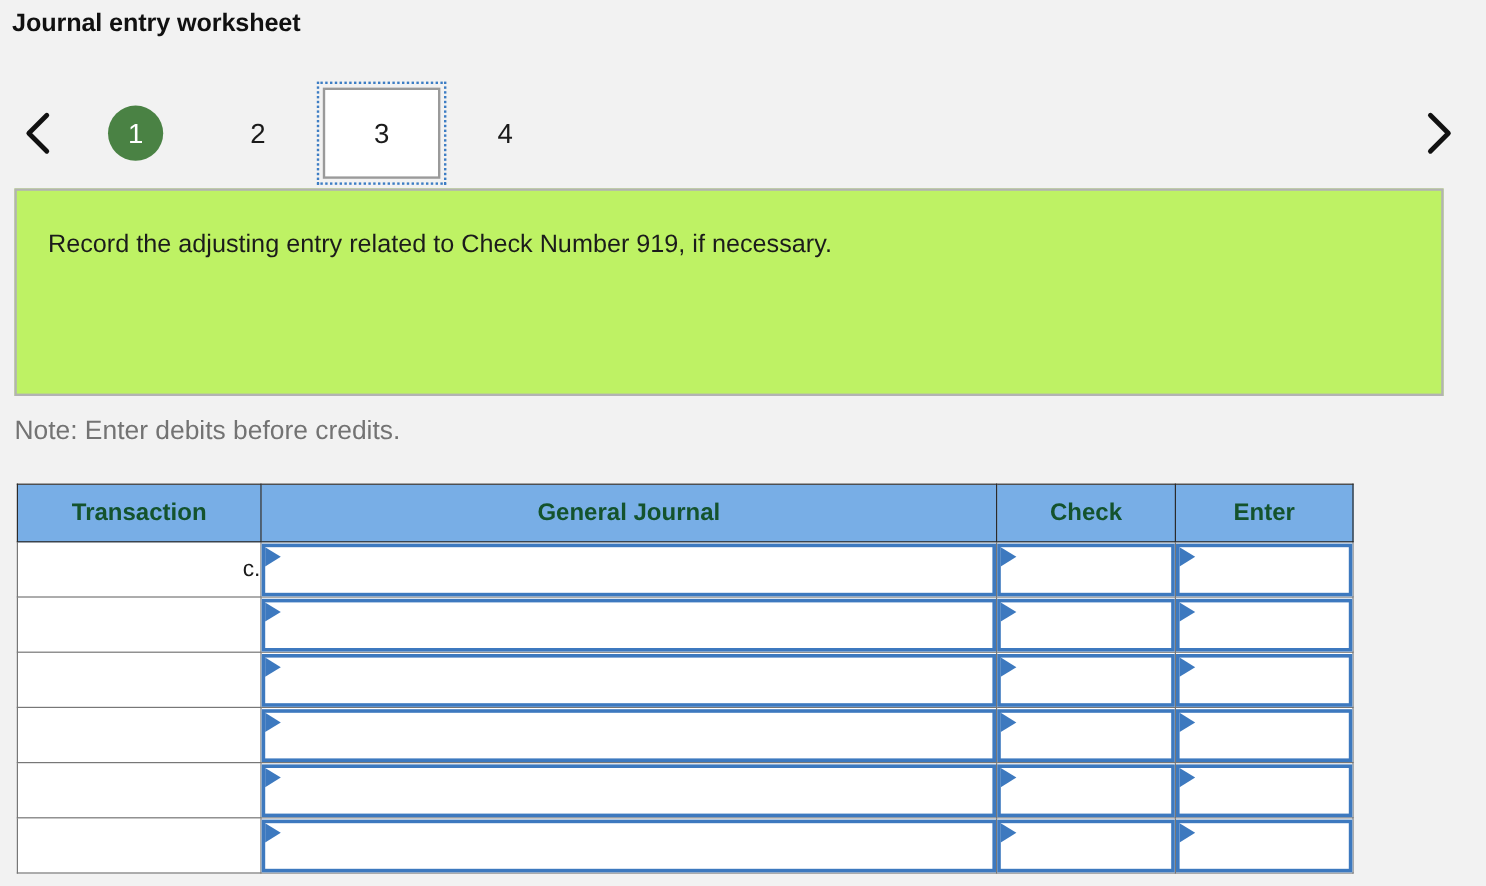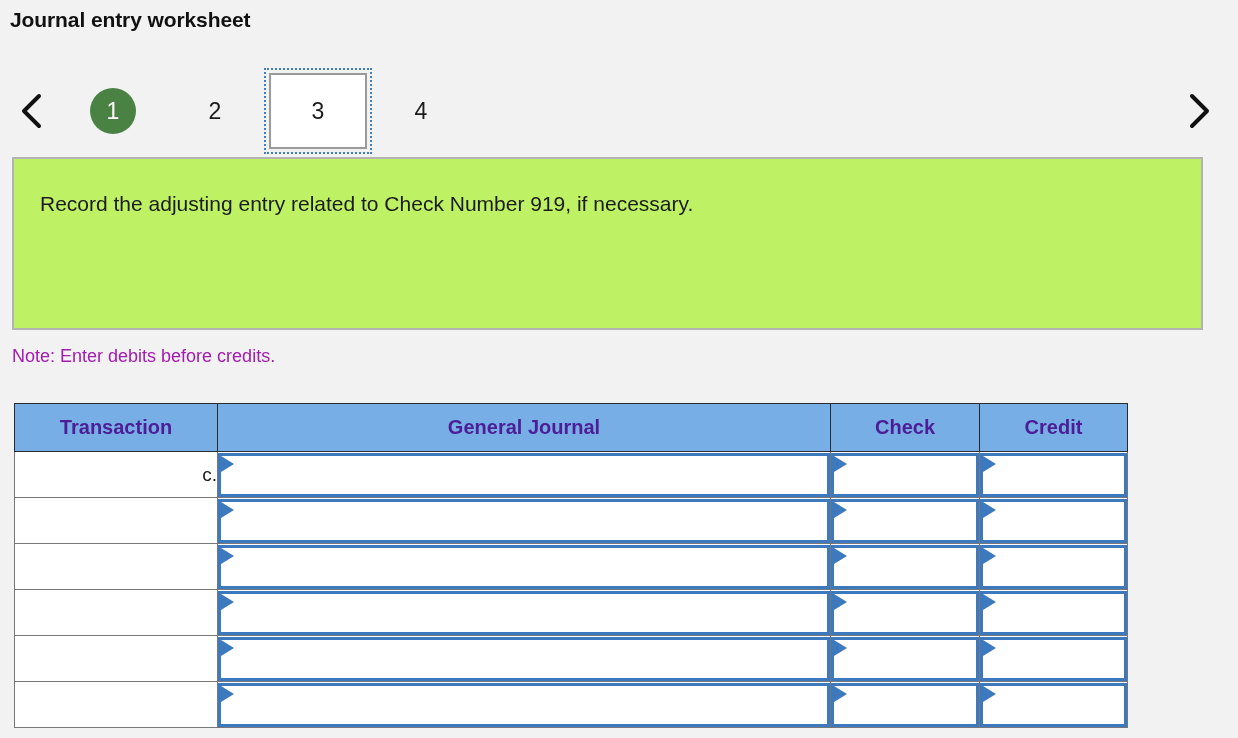--- a/index.html
+++ b/index.html
@@ -124,41 +124,41 @@
     font-size: 21px;
     color: #1b1b1b;
     line-height: 1.3;
   }
 
   
   .note {
     position: absolute;
     left: 12px;
     top: 346px;
-    font-size: 18px;
-    color: #a21caf;
+    font-size: 22px;
+    color: #737373;
   }
 
   
   .journal-table {
     position: absolute;
     left: 14px;
     top: 403px;
     width: 1113px;
     border-collapse: collapse;
     table-layout: fixed;
   }
 
   .journal-table th {
     background: #78aee6;
     border: 1px solid #2b2b2b;
     height: 46px;
     font-size: 20px;
     font-weight: bold;
-    color: #4c1d95;
+    color: #14532d;
     text-align: center;
     padding: 12px;
   }
 
   .journal-table td {
     border: 1px solid #777777;
     height: 46px;
     padding: 0;
     background: #ffffff;
     vertical-align: middle;
@@ -253,21 +253,21 @@
       <col class="col-transaction">
       <col class="col-journal">
       <col class="col-debit">
       <col class="col-credit">
     </colgroup>
     <thead>
       <tr>
         <th>Transaction</th>
         <th>General Journal</th>
         <th>Check</th>
-        <th>Credit</th>
+        <th>Enter</th>
       </tr>
     </thead>
     <tbody>
       <tr>
         <td class="txn-cell">c.</td>
         <td class="input-host">
           <div class="cell-input">
             <span class="tri"></span>
           </div>
         </td>

